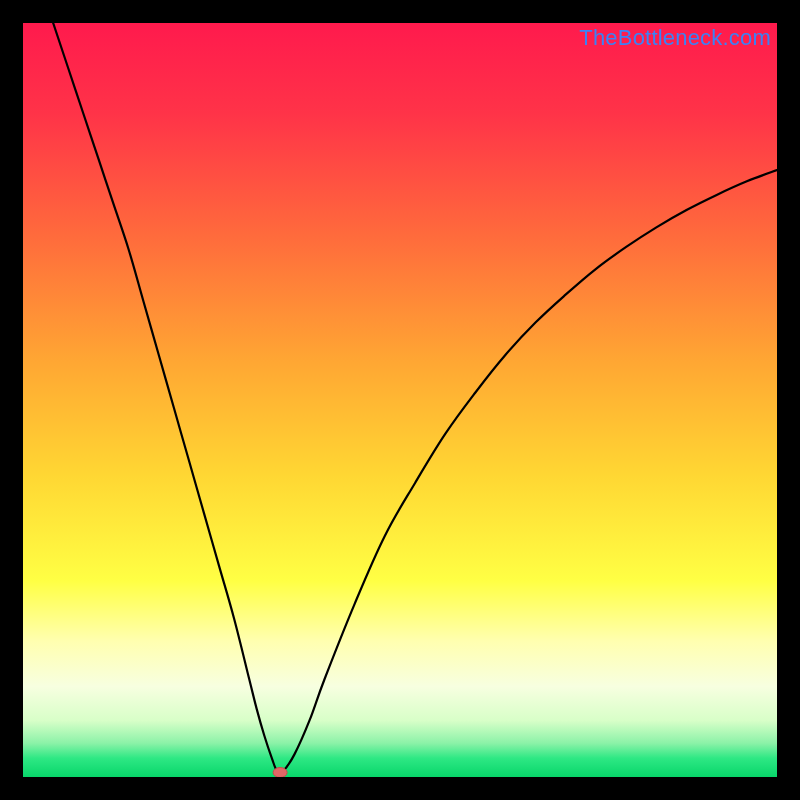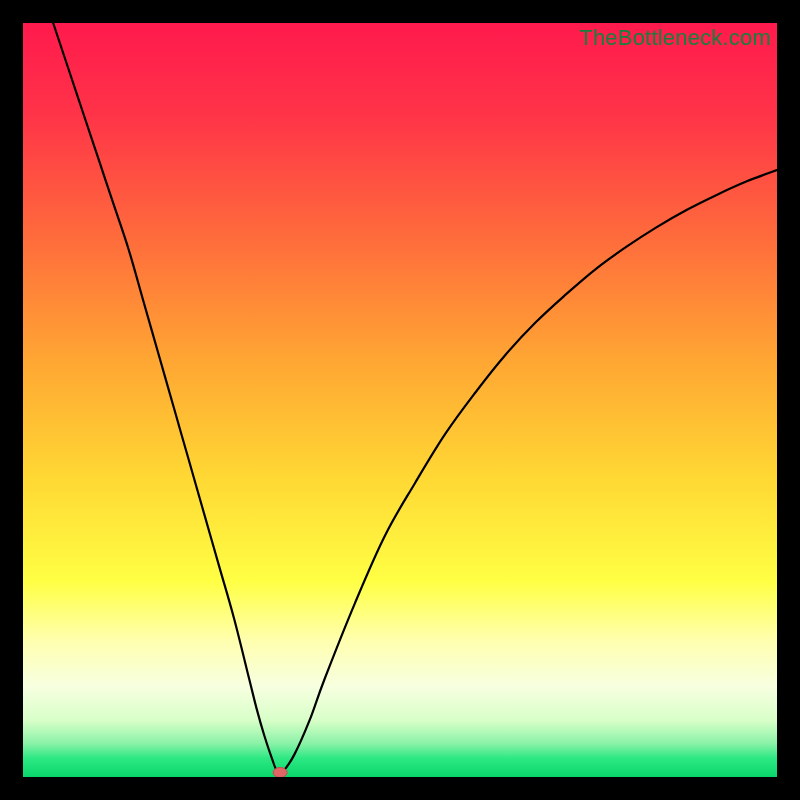--- a/index.html
+++ b/index.html
@@ -23,21 +23,21 @@
     position: absolute;
     left: 0;
     top: 0;
     width: 754px;
     height: 754px;
   }
   .watermark {
     position: absolute;
     top: 2px;
     right: 6px;
-    color: #15803d;
+    color: #3b82f6;
     font-size: 22px;
     font-weight: 500;
     letter-spacing: 0.2px;
     user-select: none;
   }
 </style>
 </head>
 <body>
 
 <div class="frame">

